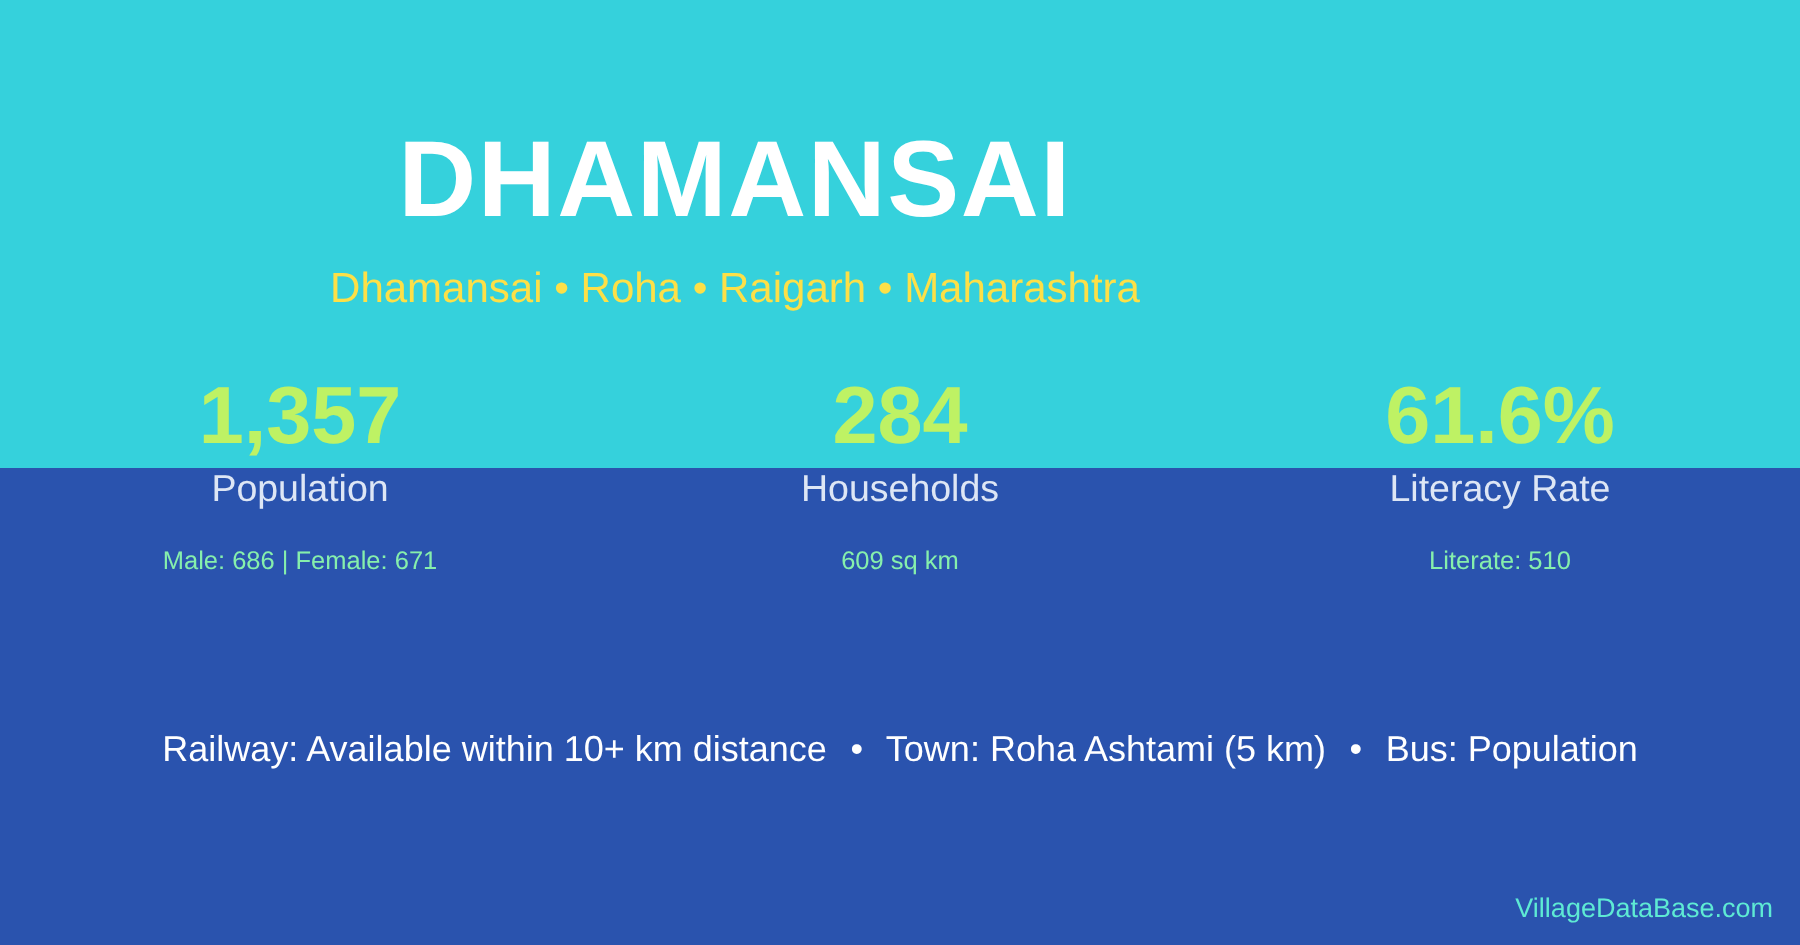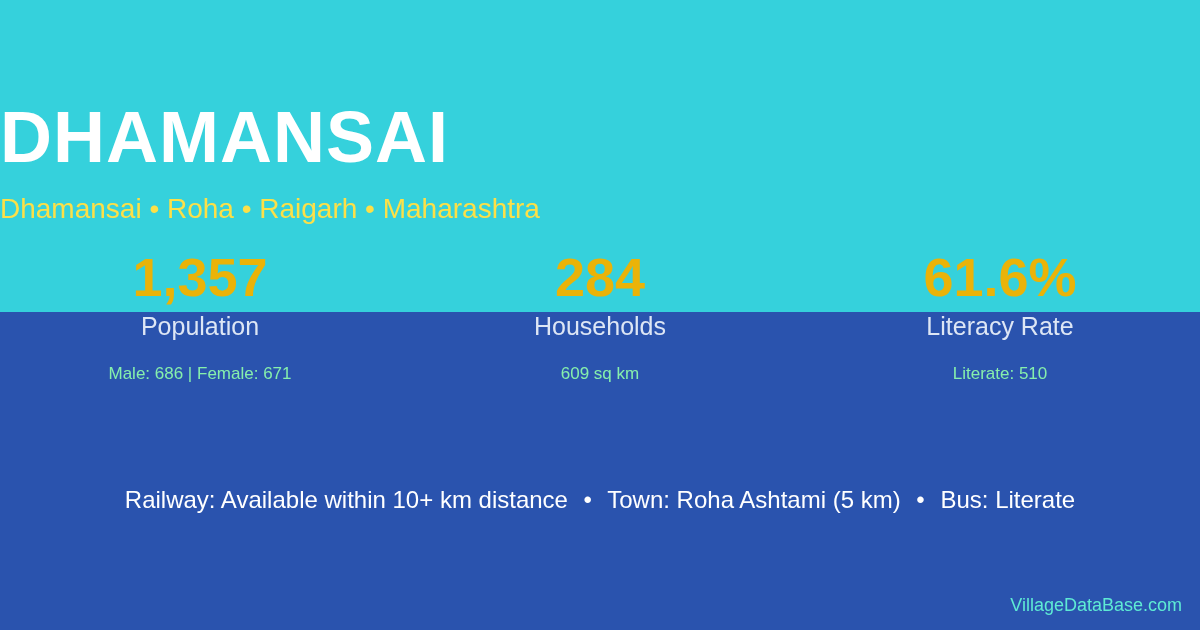--- a/index.html
+++ b/index.html
@@ -37,22 +37,23 @@
     position:absolute;
     left:0; top:312px;
     width:1200px;
     height:318px;
     background:#2a53ae;
   }
 
   
   .header {
     position:absolute;
-    left:0; top:17px;
+    left:0; top:0;
     width:980px;
+    text-align:center;
     z-index:3;
   }
 
   .village-title {
     margin-top:84px;
     font-size:72px;
     font-weight:bold;
     line-height:1;
     letter-spacing:1px;
     color:#ffffff;
@@ -77,21 +78,21 @@
 
   .stat {
     flex:1 1 0;
     text-align:center;
   }
 
   .stat-value {
     font-size:54px;
     font-weight:bold;
     line-height:62px;
-    color:#eab308;
+    color:#bef264;
     letter-spacing:0px;
   }
 
   .stat-label {
     margin-top:4px;
     font-size:25px;
     font-weight:normal;
     line-height:28px;
     color:#dde6f5;
   }
@@ -169,18 +170,18 @@
       <div class="stat-sub">Literate: 510</div>
     </div>
 
   </div>
 
   <div class="info-line">
     <span>Railway: Available within 10+ km distance</span>
     <span class="info-sep">•</span>
     <span>Town: Roha Ashtami (5 km)</span>
     <span class="info-sep">•</span>
-    <span>Bus: Literate</span>
+    <span>Bus: Population</span>
   </div>
 
   <div class="watermark">VillageDataBase.com</div>
 
 </div>
 
 </body></html>

